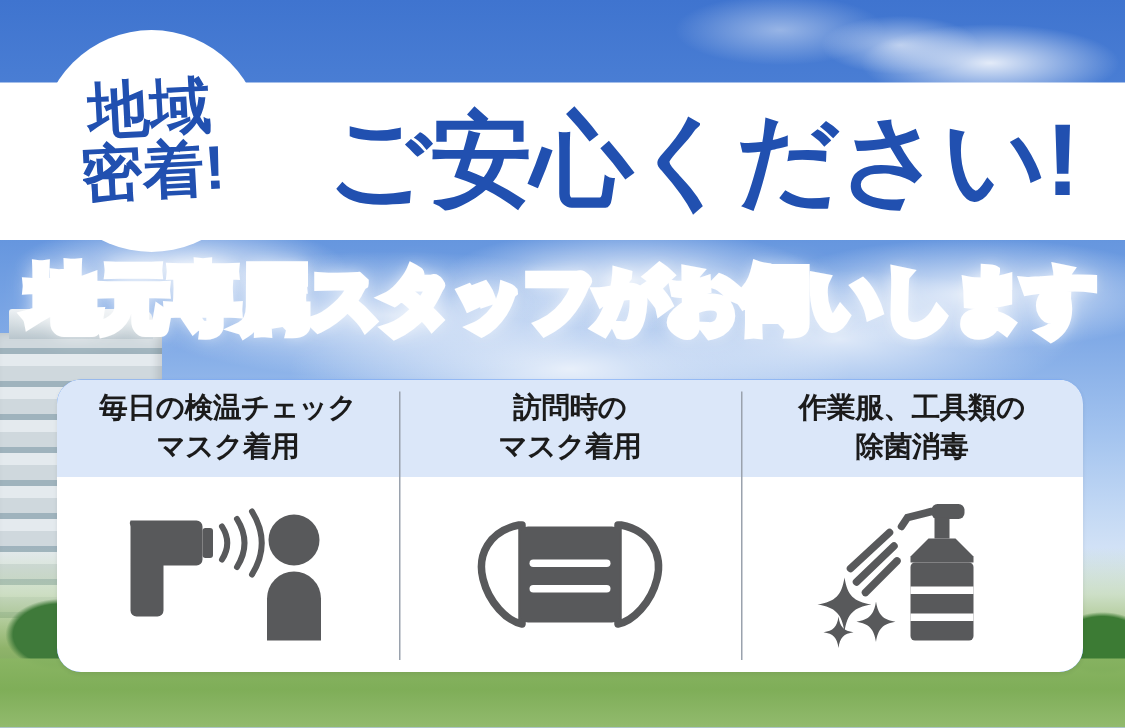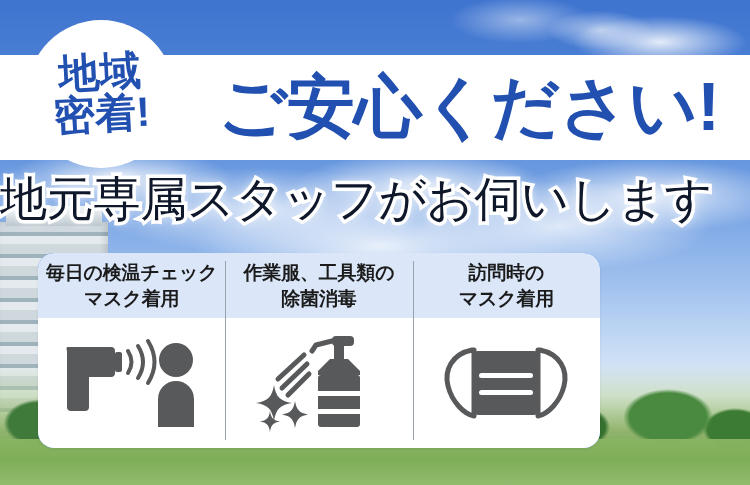--- a/index.html
+++ b/index.html
@@ -153,38 +153,38 @@
     letter-spacing: -.01em;
     white-space: nowrap;
     margin-left: 48px;
   }
 
   
   .headline-sub {
     position: absolute;
     left: 0; top: 168px;
     width: 750px;
-    text-align: left;
-    color: #0f172a;
-    font-weight: 400;
+    text-align: center;
+    color: #ffffff;
+    font-weight: 700;
     font-size: 47px;
     letter-spacing: -.005em;
     white-space: nowrap;
     -webkit-text-stroke: 7px #ffffff;
     paint-order: stroke fill;
     text-shadow:
        0 0 10px rgba(255,255,255,.95),
        0 0 18px rgba(255,255,255,.8);
   }
 
   
   .panel {
     position: absolute;
     left: 38px; top: 253px;
-    width: 562px; height: 195px;
+    width: 684px; height: 195px;
     background: #3b82f6;
     border-radius: 16px;
     overflow: hidden;
     display: flex;
     box-shadow: 0 1px 3px rgba(0,0,0,.08);
   }
   .card {
     position: relative;
     flex: 1 1 0;
     display: flex;
@@ -272,20 +272,45 @@
             <path class="icon-fill" d="M95 62 a18 18 0 0 1 36 0 v28 h-36 z"></path>
           </svg>
         </span>
       </div>
     </div>
 
     <div class="card">
       <div class="card-divider"></div>
       <div class="card-head">
         <span>
+          <span>訪問時の</span><br>
+          <span>マスク着用</span>
+        </span>
+      </div>
+      <div class="card-body">
+        <span class="card-icon">
+          <svg width="136" height="86" viewBox="0 0 136 86" aria-hidden="true">
+
+            <path class="icon-stroke" stroke-width="5" stroke-linejoin="round" d="M34 10 C14 14 6 30 10 46 C14 62 26 74 36 76 L36 10 Z"></path>
+
+            <path class="icon-stroke" stroke-width="5" stroke-linejoin="round" d="M102 10 C122 14 130 30 126 46 C122 62 110 74 100 76 L100 10 Z"></path>
+
+            <rect class="icon-fill" x="35" y="11" width="66" height="64" rx="5"></rect>
+
+            <rect x="41" y="33" width="54" height="5" rx="2.5" fill="#ffffff"></rect>
+            <rect x="41" y="50" width="54" height="5" rx="2.5" fill="#ffffff"></rect>
+          </svg>
+        </span>
+      </div>
+    </div>
+
+    <div class="card">
+      <div class="card-divider"></div>
+      <div class="card-head">
+        <span>
           <span>作業服、工具類の</span><br>
           <span>除菌消毒</span>
         </span>
       </div>
       <div class="card-body">
         <span class="card-icon">
           <svg width="130" height="100" viewBox="0 0 130 100" aria-hidden="true">
 
             <rect class="icon-fill" x="78" y="3" width="22" height="10" rx="4"></rect>
             <path class="icon-stroke" stroke-width="5" stroke-linecap="round" d="M78 8 L62 12 L58 18"></path>
@@ -303,39 +328,14 @@
             <path class="icon-stroke" stroke-width="5" stroke-linecap="round" d="M55 41 L34 62"></path>
 
             <path class="icon-fill" d="M20 52 C22 64 26 68 38 70 C26 72 22 76 20 88 C18 76 14 72 2 70 C14 68 18 64 20 52 Z"></path>
             <path class="icon-fill" d="M41 68 C42.5 77 45.5 80 54 81.5 C45.5 83 42.5 86 41 95 C39.5 86 36.5 83 28 81.5 C36.5 80 39.5 77 41 68 Z"></path>
             <path class="icon-fill" d="M16 78 C17 85 19.5 87.5 26 88.5 C19.5 89.5 17 92 16 99 C15 92 12.5 89.5 6 88.5 C12.5 87.5 15 85 16 78 Z"></path>
           </svg>
         </span>
       </div>
     </div>
 
-    <div class="card">
-      <div class="card-divider"></div>
-      <div class="card-head">
-        <span>
-          <span>訪問時の</span><br>
-          <span>マスク着用</span>
-        </span>
-      </div>
-      <div class="card-body">
-        <span class="card-icon">
-          <svg width="136" height="86" viewBox="0 0 136 86" aria-hidden="true">
-
-            <path class="icon-stroke" stroke-width="5" stroke-linejoin="round" d="M34 10 C14 14 6 30 10 46 C14 62 26 74 36 76 L36 10 Z"></path>
-
-            <path class="icon-stroke" stroke-width="5" stroke-linejoin="round" d="M102 10 C122 14 130 30 126 46 C122 62 110 74 100 76 L100 10 Z"></path>
-
-            <rect class="icon-fill" x="35" y="11" width="66" height="64" rx="5"></rect>
-
-            <rect x="41" y="33" width="54" height="5" rx="2.5" fill="#ffffff"></rect>
-            <rect x="41" y="50" width="54" height="5" rx="2.5" fill="#ffffff"></rect>
-          </svg>
-        </span>
-      </div>
-    </div>
-
   </div>
 </div>
 
 </body></html>

